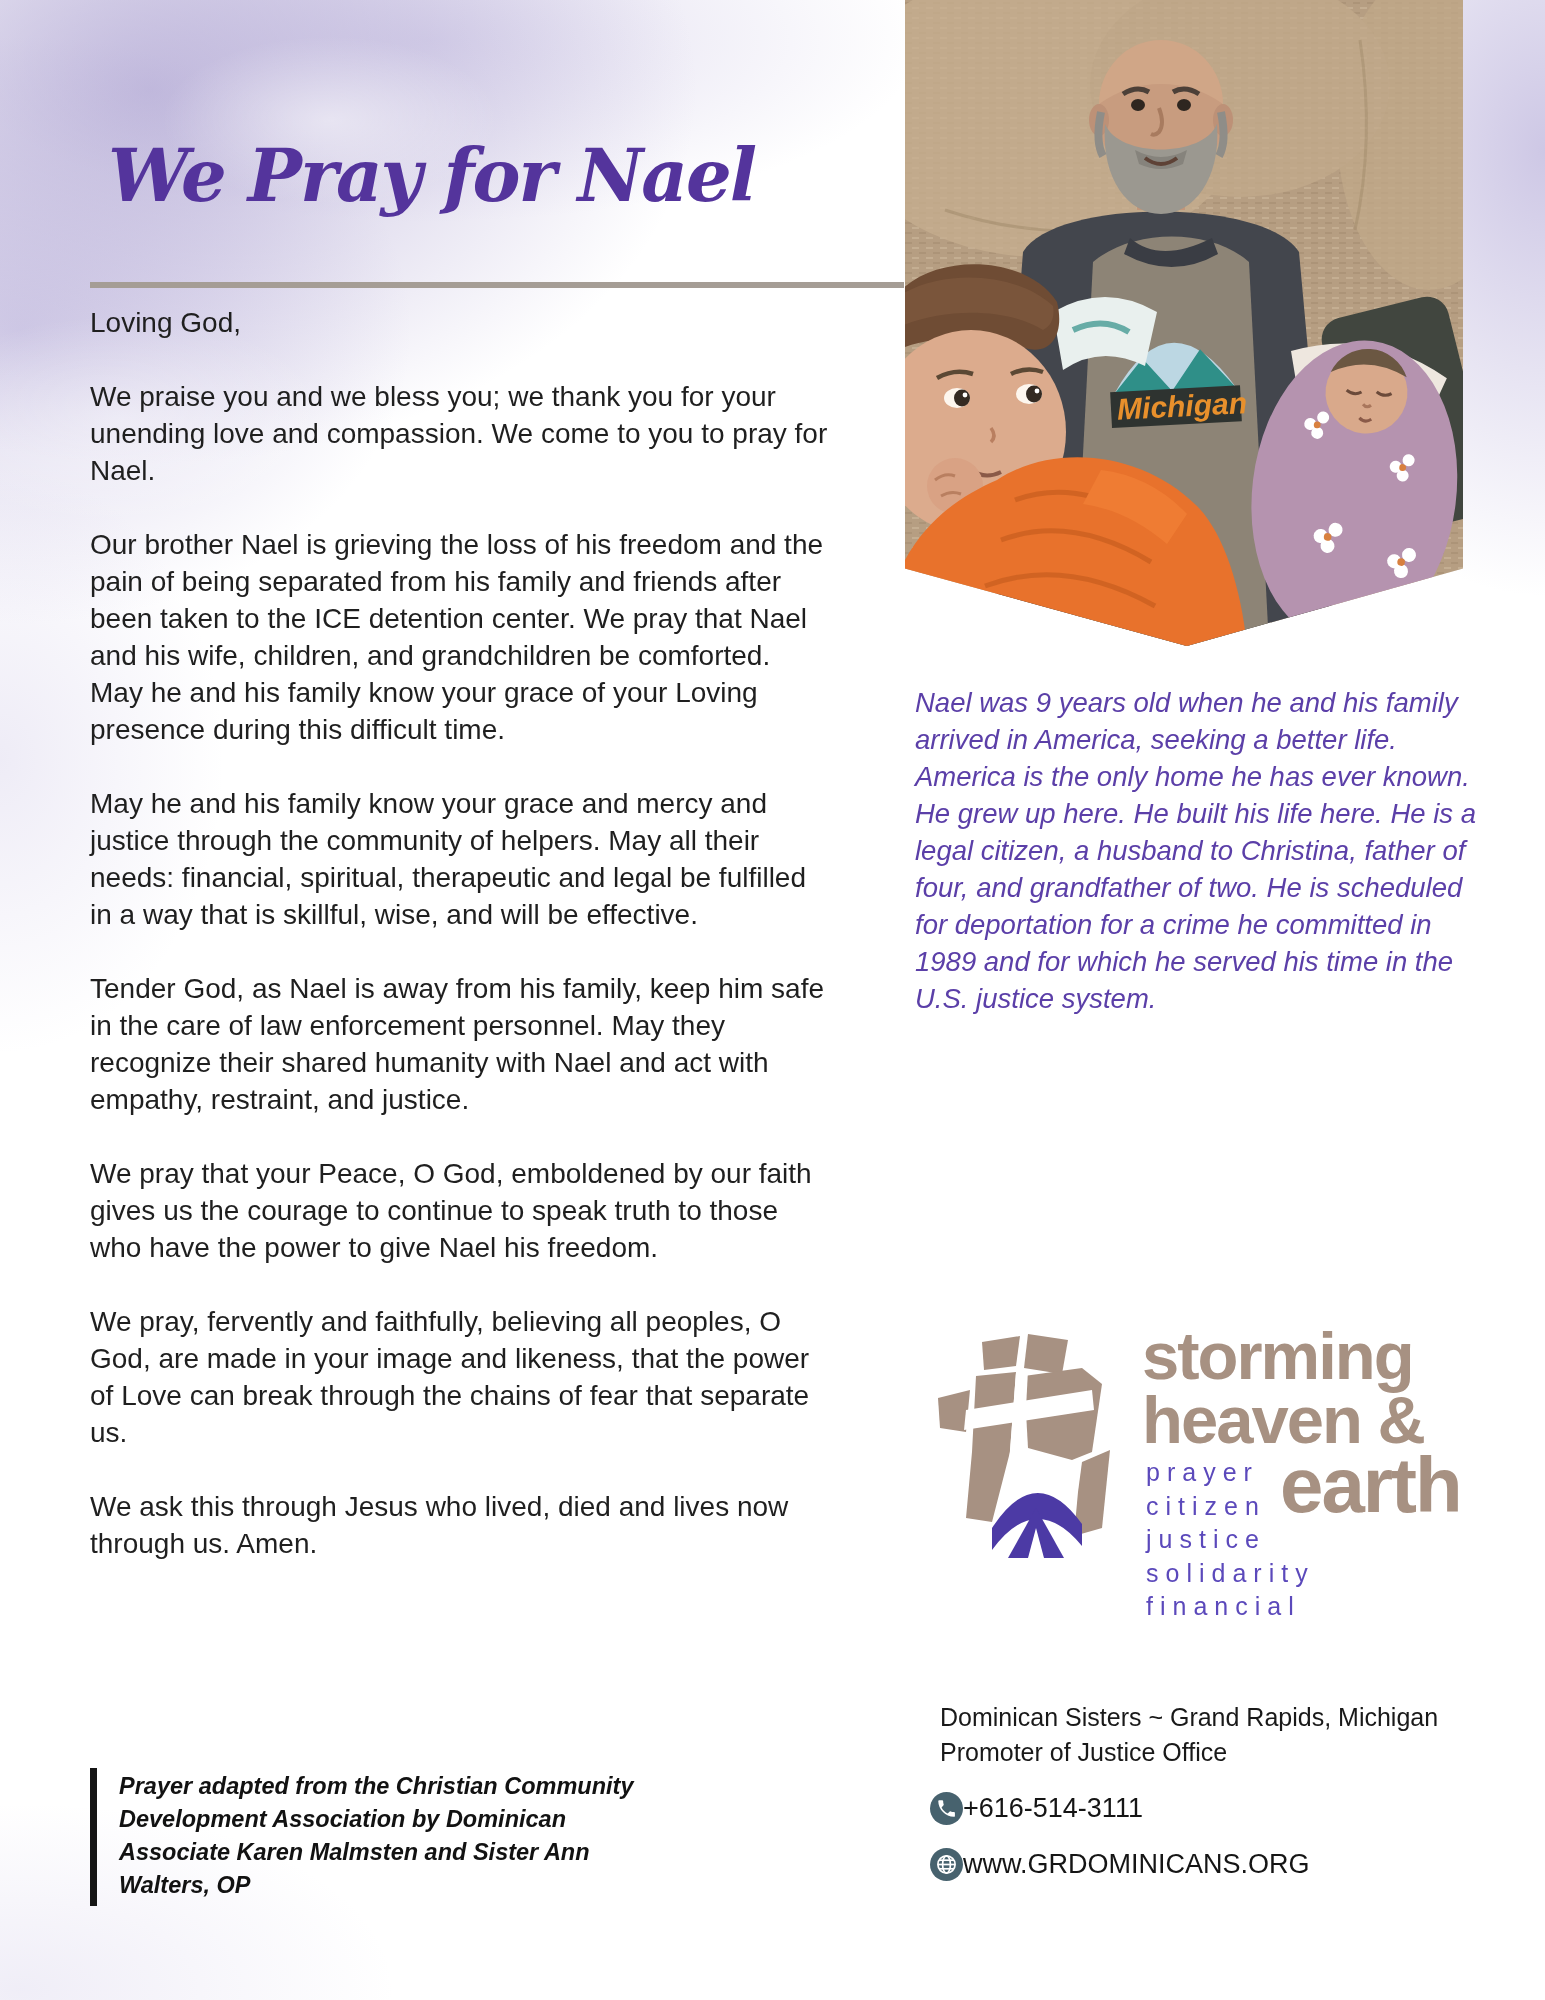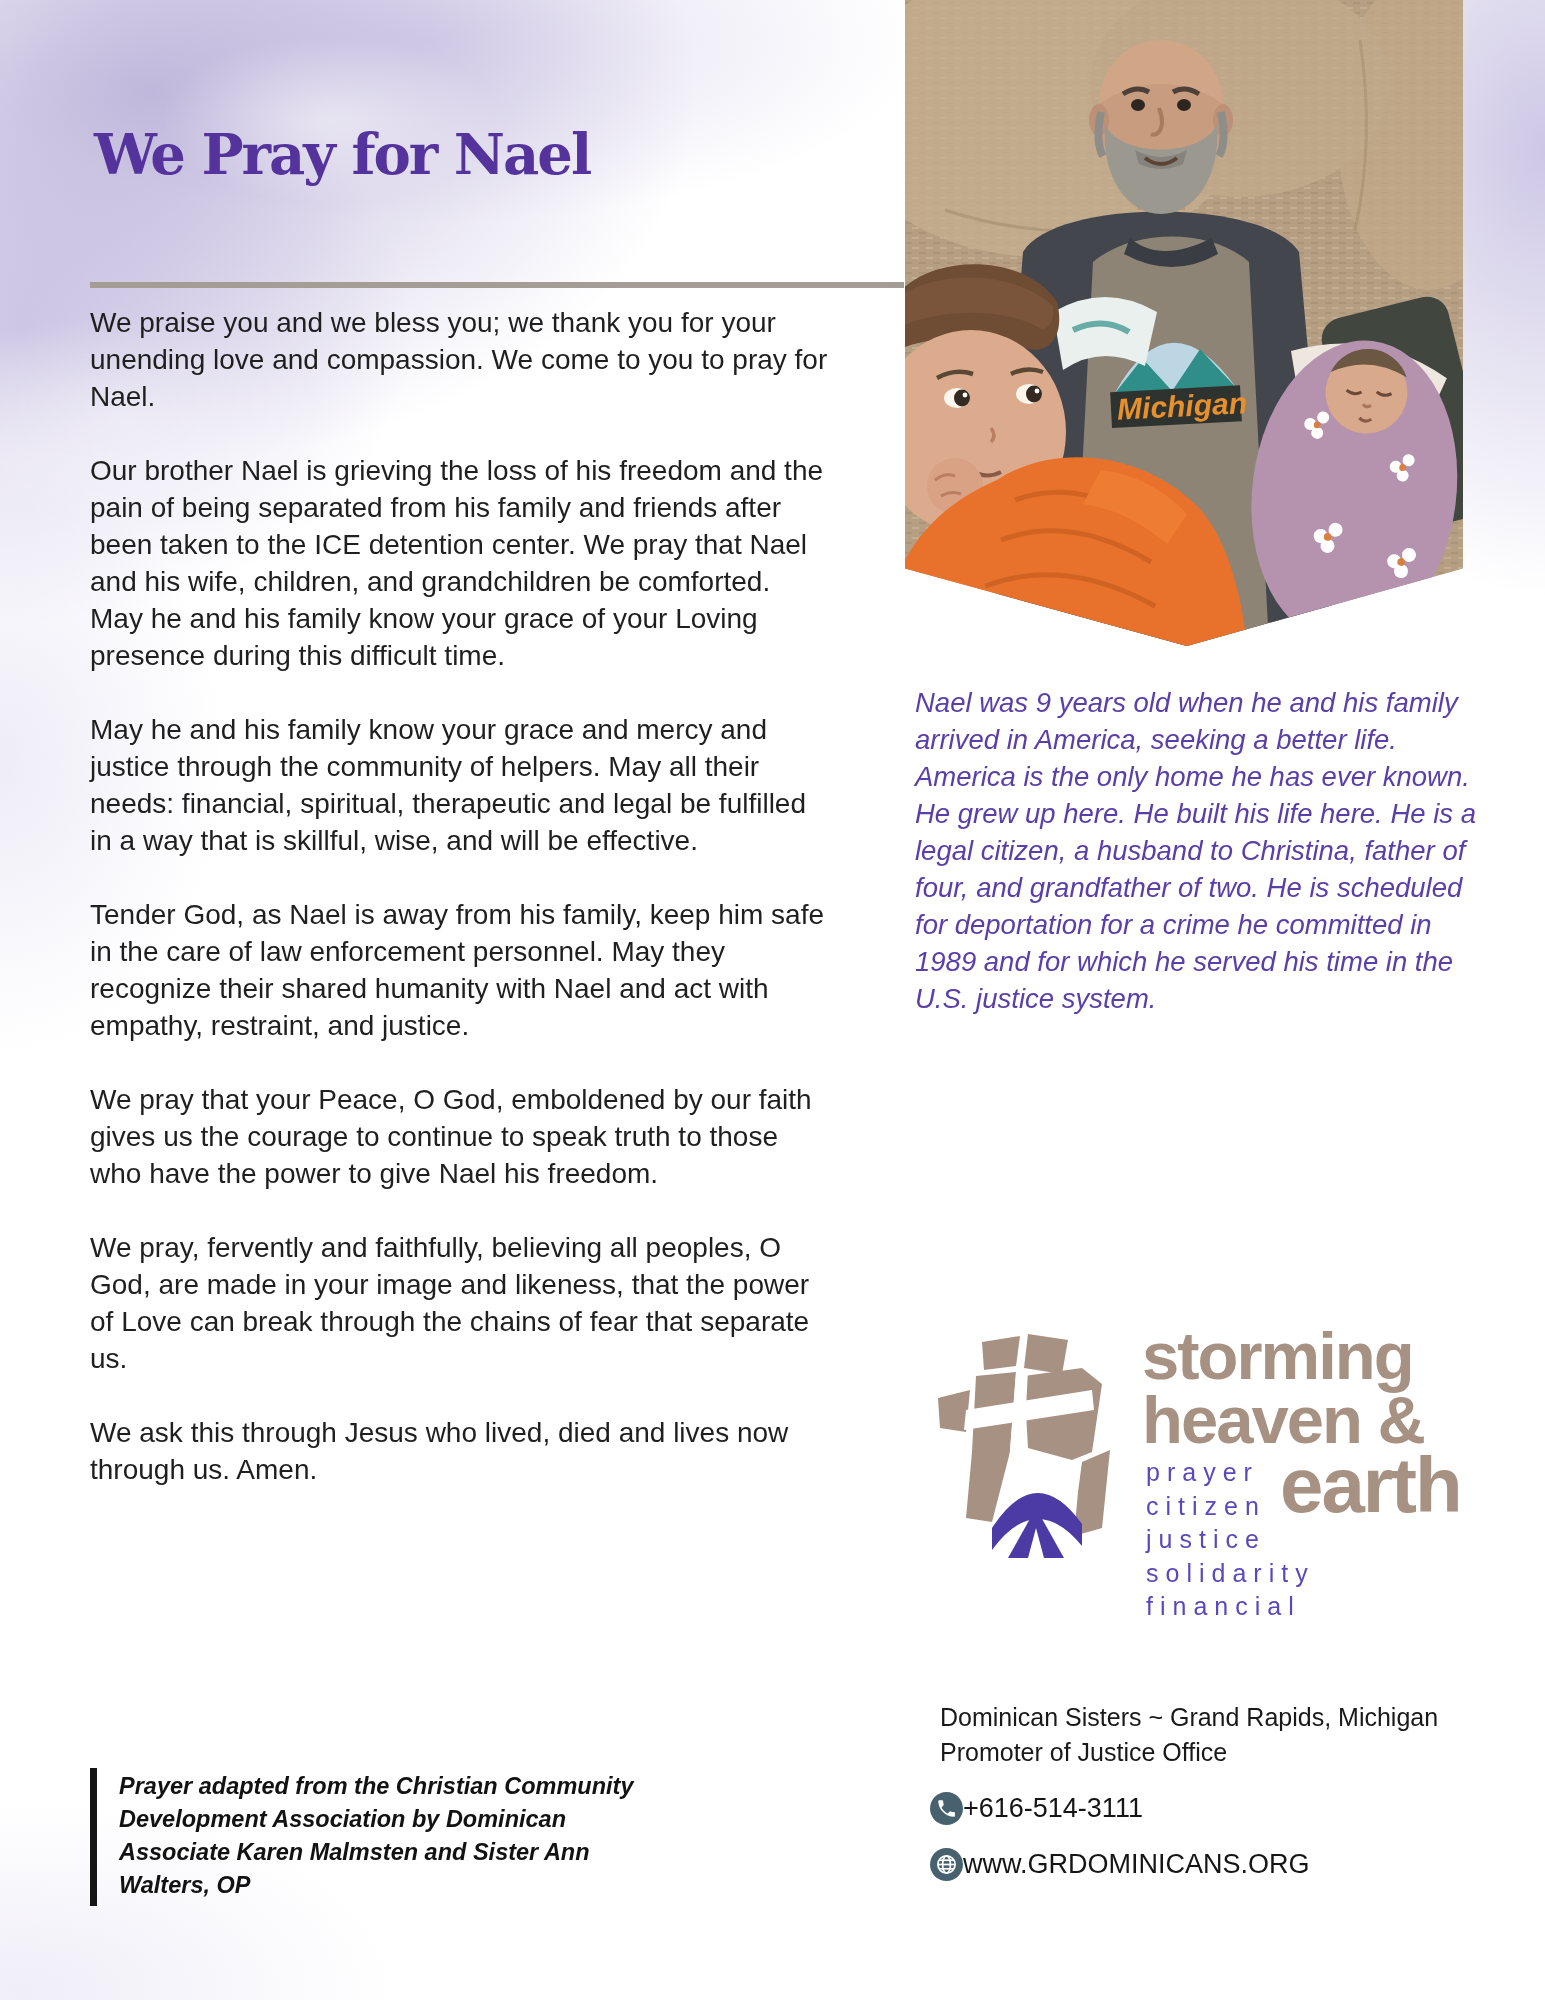--- a/index.html
+++ b/index.html
@@ -30,23 +30,23 @@
       radial-gradient(ellipse 520px 260px at 20px 1990px, rgba(178,168,216,0.20), rgba(178,168,216,0) 72%),
       #ffffff;
   }
   .page::after{ 
     content:"";position:absolute;inset:0;pointer-events:none;
     background:
       radial-gradient(ellipse 240px 120px at 330px 120px, rgba(255,255,255,0.5), rgba(255,255,255,0) 70%),
       radial-gradient(ellipse 300px 150px at 120px 420px, rgba(255,255,255,0.4), rgba(255,255,255,0) 70%);
   }
   .title{
-    position:absolute;left:92px;top:124px;margin:2px;z-index:3;
-    font-family:"DejaVu Serif","Liberation Serif",serif;font-weight:600;
-    font-size:56px;line-height:1;letter-spacing:-2px;color:var(--title_purple);white-space:nowrap;
+    position:absolute;left:92px;top:124px;margin:16px;z-index:3;
+    font-family:"DejaVu Serif","Liberation Serif",serif;font-style:italic;font-weight:600;
+    font-size:72px;line-height:1;letter-spacing:-2px;color:var(--title_purple);white-space:nowrap;
   }
   .rule{position:absolute;left:90px;top:282px;width:814px;height:6px;background:var(--rule_taupe);z-index:3;}
   .prayer{position:absolute;left:90px;top:304px;width:738px;z-index:3;
     font-size:28px;line-height:37px;color:var(--body_ink);}
   .prayer p{margin:0 0 37px 0;}
   .attribution{
     position:absolute;left:90px;top:1768px;width:560px;z-index:3;
     border-left:7px solid #151515;padding:2px 0 4px 22px;
     font-style:italic;font-weight:bold;font-size:23.5px;line-height:33px;color:#121212;
   }
@@ -76,20 +76,21 @@
 </style>
 </head>
 <body>
 
 <div class="page">
 
   <h1 class="title">We Pray for Nael</h1>
   <div class="rule"></div>
 
   <div class="prayer">
+      <p>Loving God,</p>
       <p>We praise you and we bless you; we thank you for your unending love and compassion. We come to you to pray for Nael.</p>
       <p>Our brother Nael is grieving the loss of his freedom and the pain of being separated from his family and friends after been taken to the ICE detention center. We pray that Nael and his wife, children, and grandchildren be comforted. May he and his family know your grace of your Loving presence during this difficult time.</p>
       <p>May he and his family know your grace and mercy and justice through the community of helpers. May all their needs: financial, spiritual, therapeutic and legal be fulfilled in a way that is skillful, wise, and will be effective.</p>
       <p>Tender God, as Nael is away from his family, keep him safe in the care of law enforcement personnel. May they recognize their shared humanity with Nael and act with empathy, restraint, and justice.</p>
       <p>We pray that your Peace, O God, emboldened by our faith gives us the courage to continue to speak truth to those who have the power to give Nael his freedom.</p>
       <p>We pray, fervently and faithfully, believing all peoples, O God, are made in your image and likeness, that the power of Love can break through the chains of fear that separate us.</p>
       <p>We ask this through Jesus who lived, died and lives now through us. Amen.</p>
     </div>
 
   <div class="attribution">

